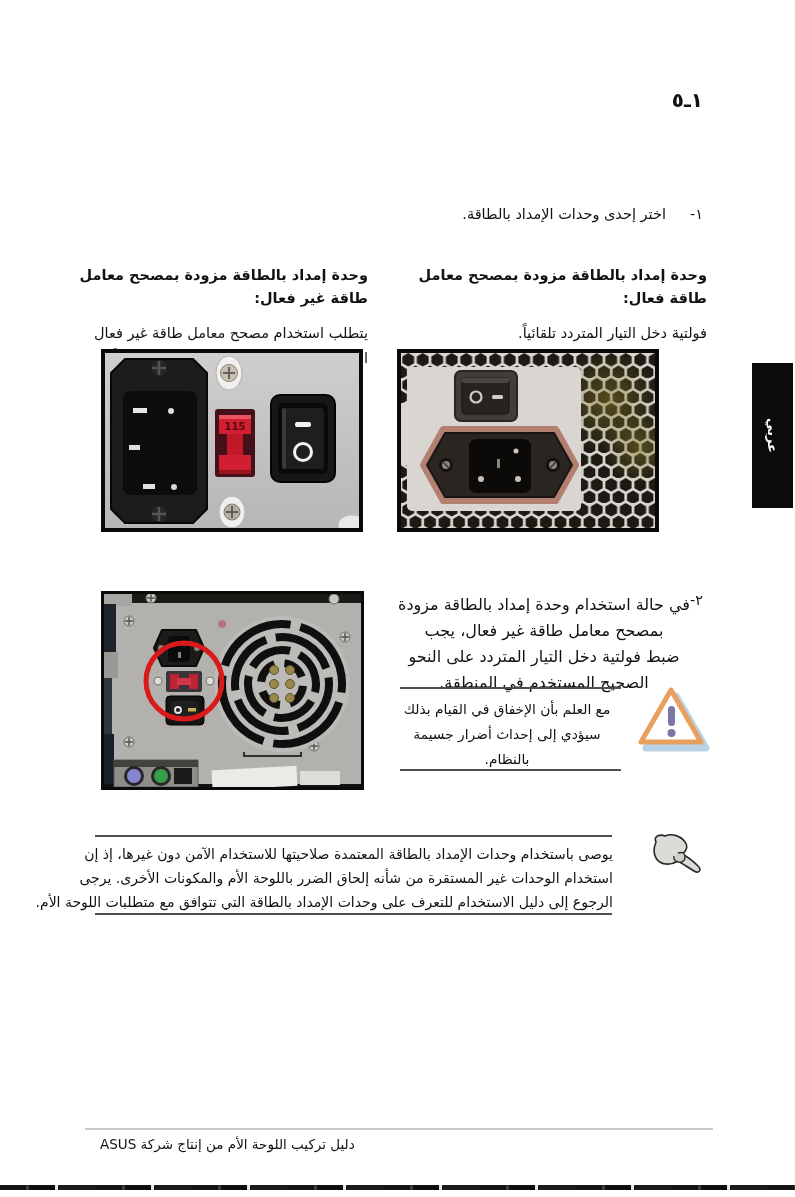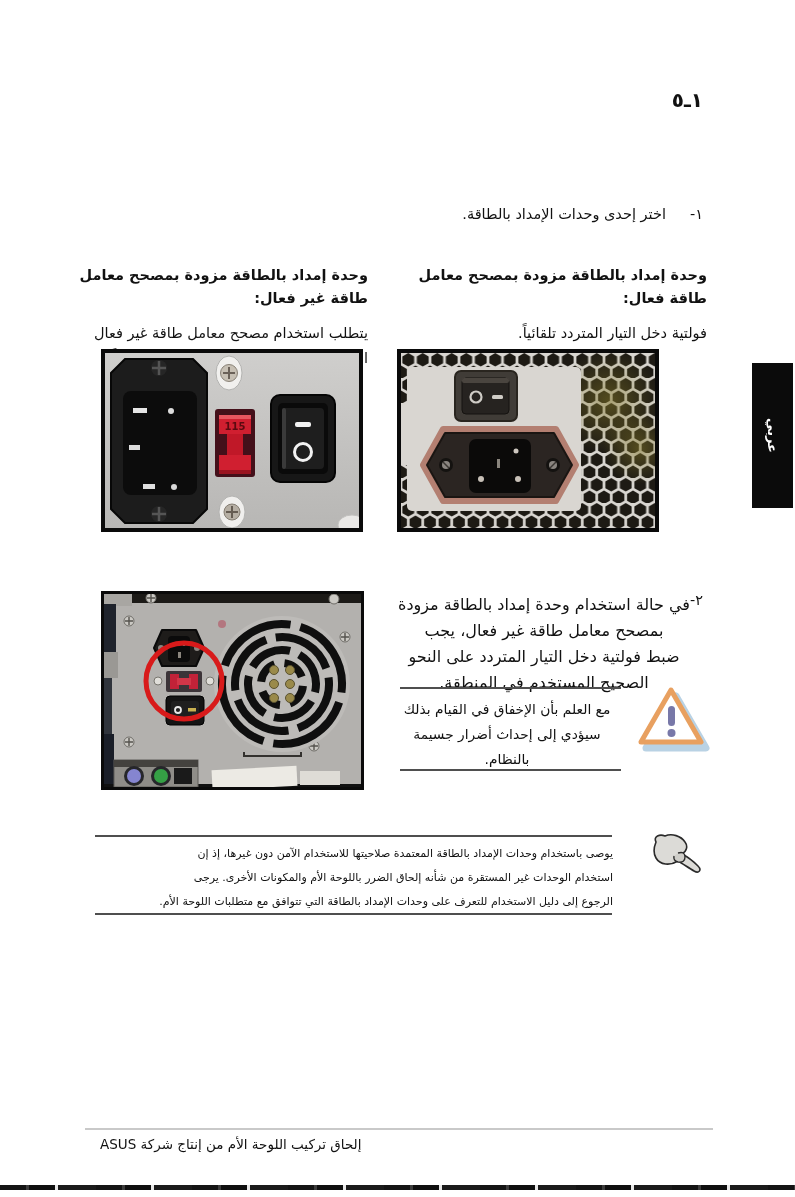--- a/index.html
+++ b/index.html
@@ -28,21 +28,21 @@
   .photo{display:block;}
   
   .rule{height:0;border-top:2px solid #4f4f4f;}
   .warn-rule1{top:687px;left:400px;width:221px;}
   .warn-rule2{top:769px;left:400px;width:221px;}
   .warn-text{top:697px;left:400px;width:214px;text-align:center;font-size:13.8px;line-height:25px;}
   .warn-icon{top:684px;left:635px;}
   
   .note-rule1{top:835px;left:95px;width:517px;}
   .note-rule2{top:913px;left:95px;width:517px;}
-  .note-text{top:842px;left:95px;width:518px;text-align:right;font-size:11px;line-height:24px;}
+  .note-text{top:842px;left:95px;width:518px;text-align:right;font-size:14px;line-height:24px;}
   .note-icon{top:833px;left:648px;}
   
   .footer-rule{top:1128px;left:85px;width:628px;border-top:2px solid #c9c9c9;}
   .footer-text{top:1136px;left:100px;font-size:13.5px;direction:rtl;}
   
   .lang-tab{top:363px;left:752px;width:41px;height:145px;background:#0b0b0b;
     display:flex;align-items:center;justify-content:center;}
   .lang-tab span{transform:rotate(90deg);color:#fff;font-size:13px;font-weight:bold;letter-spacing:1px;}
   
   .page-edge{top:1185px;left:0;width:795px;height:5px;
@@ -320,17 +320,17 @@
     <div class="line">استخدام الوحدات غير المستقرة من شأنه إلحاق الضرر باللوحة الأم والمكونات الأخرى. يرجى</div>
     <div class="line">الرجوع إلى دليل الاستخدام للتعرف على وحدات الإمداد بالطاقة التي تتوافق مع متطلبات اللوحة الأم.</div>
   </div>
   <div class="abs rule note-rule2"></div>
   <svg class="abs note-icon" width="58" height="44" viewBox="0 0 58 44">
     <path d="M8,9 C5,3 12,1 17,3 C24,0 33,3 37,9 C40,13 39,18 34,21 C38,23 45,28 50,33 C54,37 51,41 46,38 C41,35 35,31 30,28 C22,33 12,32 8,25 C5,20 6,14 8,9 Z" fill="#dcdbd7" stroke="#2a2a2a" stroke-width="1.6"></path>
     <path d="M30,20 Q37,18 37,24 Q37,30 30,29 Q25,28 26,23" fill="#cfcec9" stroke="#2a2a2a" stroke-width="1.4"></path>
   </svg>
 
   <div class="abs footer-rule"></div>
-  <div class="abs footer-text line">إلحاق تركيب اللوحة الأم من إنتاج شركة ASUS</div>
+  <div class="abs footer-text line">دليل تركيب اللوحة الأم من إنتاج شركة ASUS</div>
 
   <div class="abs page-edge"></div>
 
 </div>
 
 </body></html>

